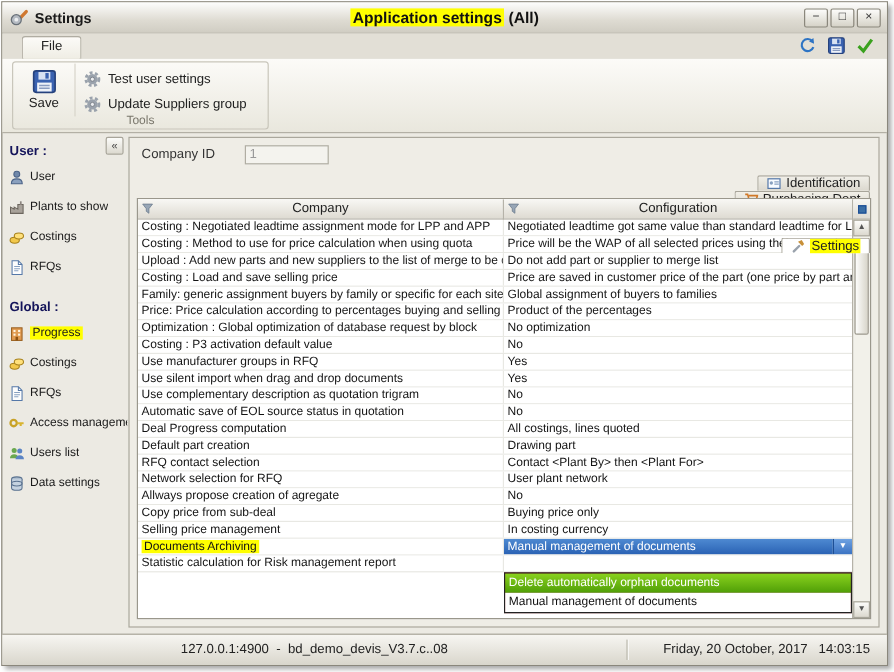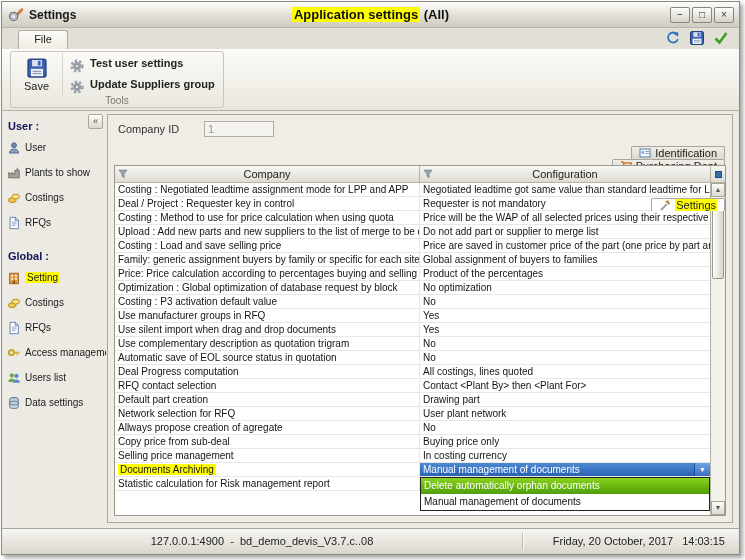--- a/index.html
+++ b/index.html
@@ -27,21 +27,21 @@
   .file-tab { width:50px; height:19px; background:linear-gradient(#fcfbf8,#efede4);
     border:1px solid #b0ada2; border-bottom:none; border-radius:3px 3px 0 0;
     text-align:center; font-size:11px; line-height:17px; color:#222; margin-left:8px; }
   .ribbon-quick { position:absolute; right:10px; top:2px; display:flex; gap:8px; align-items:center; }
   .ribbon-body { height:62px; background:linear-gradient(#fcfbf8,#e9e7dd); border-bottom:1px solid #b3b0a5; padding:2px 0 0 8px; flex:none; }
   .tools-group { width:214px; height:57px; border:1px solid #c9c6bb; border-radius:3px; position:relative; display:flex; }
   .save-block { width:52px; display:flex; flex-direction:column; align-items:center; padding-top:4px; gap:1px;
     border-right:1px solid #d8d5ca; height:44px; margin-top:1px; }
   .save-label { font-size:11px; color:#222; }
   .tool-items { display:flex; flex-direction:column; padding:5px 0 0 6px; gap:4px; }
-  .tool-item { display:flex; gap:5px; font-size:11px; color:#222; height:17px; white-space:nowrap;font-weight:bold; }
+  .tool-item { display:flex; align-items:center; gap:5px; font-size:11px; color:#222; height:17px; white-space:nowrap; }
   .group-caption { position:absolute; bottom:1px; left:0; right:0; text-align:center; font-size:10px; color:#7a776c; }
 
   
   .content { flex:1; display:flex; position:relative; min-height:0; }
   .sidebar { width:104px; position:relative; padding-top:4px; flex:none; }
   .collapse-btn { position:absolute; top:3px; right:3px; width:15px; height:15px; border:1px solid #a8a59a;
     background:linear-gradient(#fcfcfa,#dcd9cf); font-size:9px; text-align:center; line-height:13px; color:#444; border-radius:2px; }
   .side-header { font-size:11px; font-weight:bold; color:#14145a; padding:5px 0 3px 6px; }
   .side-header.global { margin-top:10px; }
   .side-item { display:flex; align-items:center; gap:4px; height:25px; padding-left:5px; font-size:10px; color:#1a1a1a; }
@@ -242,21 +242,21 @@
             <span data-icon="building-icon">
               <svg width="14" height="14" viewBox="0 0 16 16">
                 <rect x="3" y="2.5" width="10" height="12" fill="#e09a50" stroke="#9a6020"></rect>
                 <rect x="4.8" y="4.5" width="2" height="2" fill="#fff5e0"></rect>
                 <rect x="9.2" y="4.5" width="2" height="2" fill="#fff5e0"></rect>
                 <rect x="4.8" y="8" width="2" height="2" fill="#fff5e0"></rect>
                 <rect x="9.2" y="8" width="2" height="2" fill="#fff5e0"></rect>
                 <rect x="6.8" y="11" width="2.4" height="3.5" fill="#8a5010"></rect>
               </svg>
             </span>
-            <span class="label hl">Setting</span>
+            <span class="label hl">Progress</span>
           </div>
           <div class="side-item">
             <span data-icon="coins-icon">
               <svg width="14" height="14" viewBox="0 0 16 16">
                 <ellipse cx="6" cy="10.5" rx="4.4" ry="2.8" fill="#f2c84b" stroke="#a8821c"></ellipse>
                 <ellipse cx="10" cy="6.5" rx="4.4" ry="2.8" fill="#ffe07a" stroke="#a8821c"></ellipse>
               </svg>
             </span>
             <span class="label">Costings</span>
           </div>
@@ -394,24 +394,20 @@
                 </span>
               <span>Configuration</span>
             </div>
           </div>
           <div id="grid-body">
               <div class="grid-row">
                 <div class="cell setting">Costing : Negotiated leadtime assignment mode for LPP and APP</div>
                 <div class="cell config">Negotiated leadtime got same value than standard leadtime for LPP and WAP</div>
               </div>
               <div class="grid-row">
-                <div class="cell setting">Deal / Project : Requester key in control</div>
-                <div class="cell config">Requester is not mandatory</div>
-              </div>
-              <div class="grid-row">
                 <div class="cell setting">Costing : Method to use for price calculation when using quota</div>
                 <div class="cell config">Price will be the WAP of all selected prices using their respective quota</div>
               </div>
               <div class="grid-row">
                 <div class="cell setting">Upload : Add new parts and new suppliers to the list of merge to be deal by an us</div>
                 <div class="cell config">Do not add part or supplier to merge list</div>
               </div>
               <div class="grid-row">
                 <div class="cell setting">Costing  : Load and save selling price</div>
                 <div class="cell config">Price are saved in customer price of the part (one price by part and quantity)</div>
@@ -446,26 +442,26 @@
               </div>
               <div class="grid-row">
                 <div class="cell setting">Automatic save of EOL source status in quotation</div>
                 <div class="cell config">No</div>
               </div>
               <div class="grid-row">
                 <div class="cell setting">Deal Progress computation</div>
                 <div class="cell config">All costings, lines quoted</div>
               </div>
               <div class="grid-row">
+                <div class="cell setting">Default part creation</div>
+                <div class="cell config">Drawing part</div>
+              </div>
+              <div class="grid-row">
                 <div class="cell setting">RFQ contact selection</div>
                 <div class="cell config">Contact &lt;Plant By&gt; then &lt;Plant For&gt;</div>
-              </div>
-              <div class="grid-row">
-                <div class="cell setting">Default part creation</div>
-                <div class="cell config">Drawing part</div>
               </div>
               <div class="grid-row">
                 <div class="cell setting">Network selection for RFQ</div>
                 <div class="cell config">User plant network</div>
               </div>
               <div class="grid-row">
                 <div class="cell setting">Allways propose creation of agregate</div>
                 <div class="cell config">No</div>
               </div>
               <div class="grid-row">

